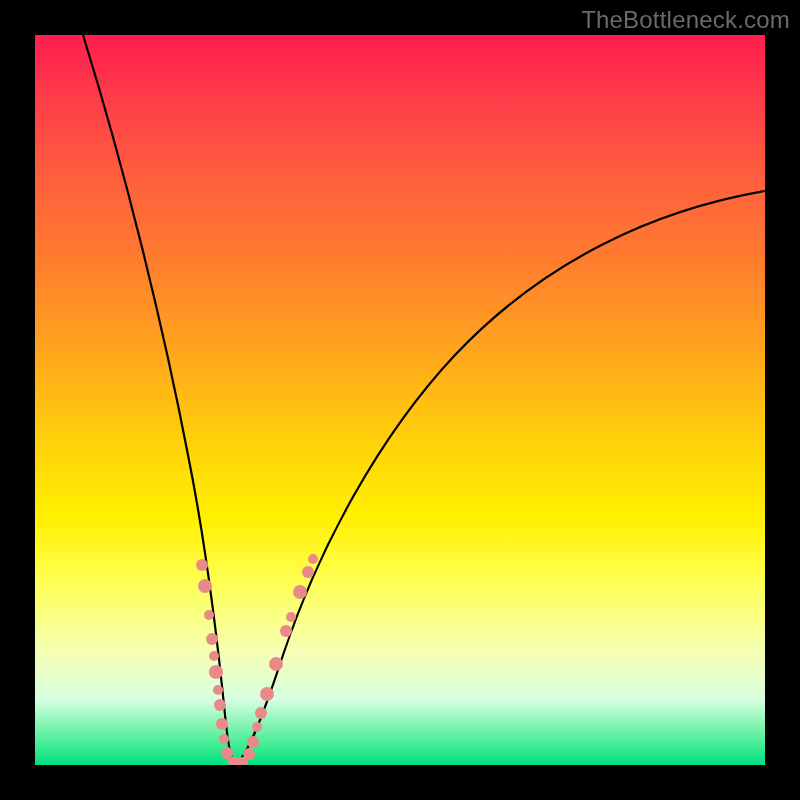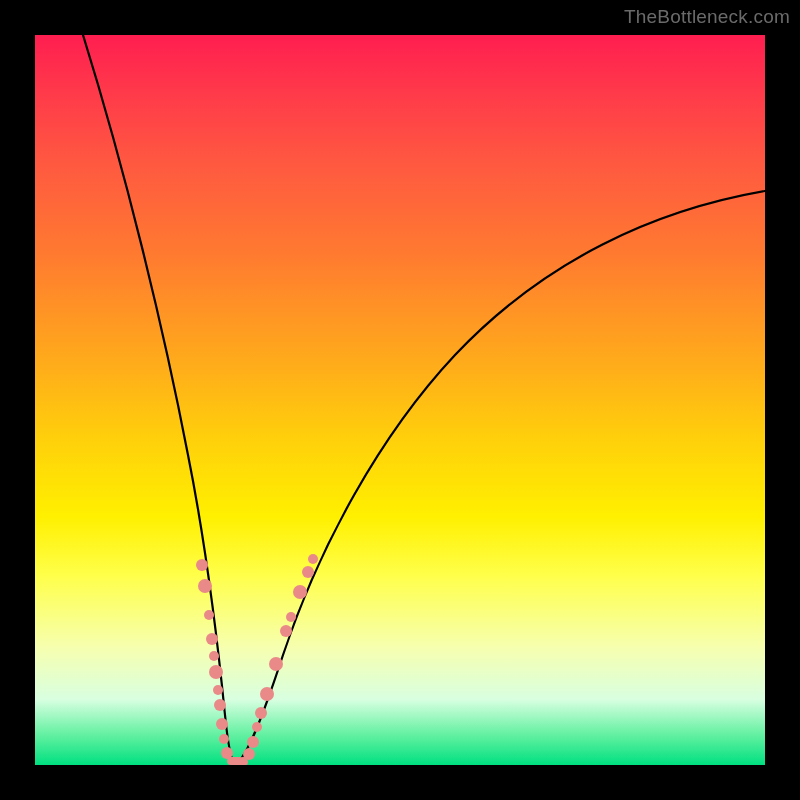--- a/index.html
+++ b/index.html
@@ -40,21 +40,21 @@
       #f6ffb0 84%,
       #d8ffe0 91%,
       #60f0a0 96%,
       #00e080 100%);
   }
   .watermark {
     position: absolute;
     top: 6px;
     right: 10px;
     color: #6a6a6a;
-    font-size: 19px;
+    font-size: 24px;
     font-weight: 500;
     letter-spacing: 0.2px;
     user-select: none;
   }
   svg.curve {
     position: absolute;
     left: 0; top: 0;
     width: 730px;
     height: 730px;
   }

